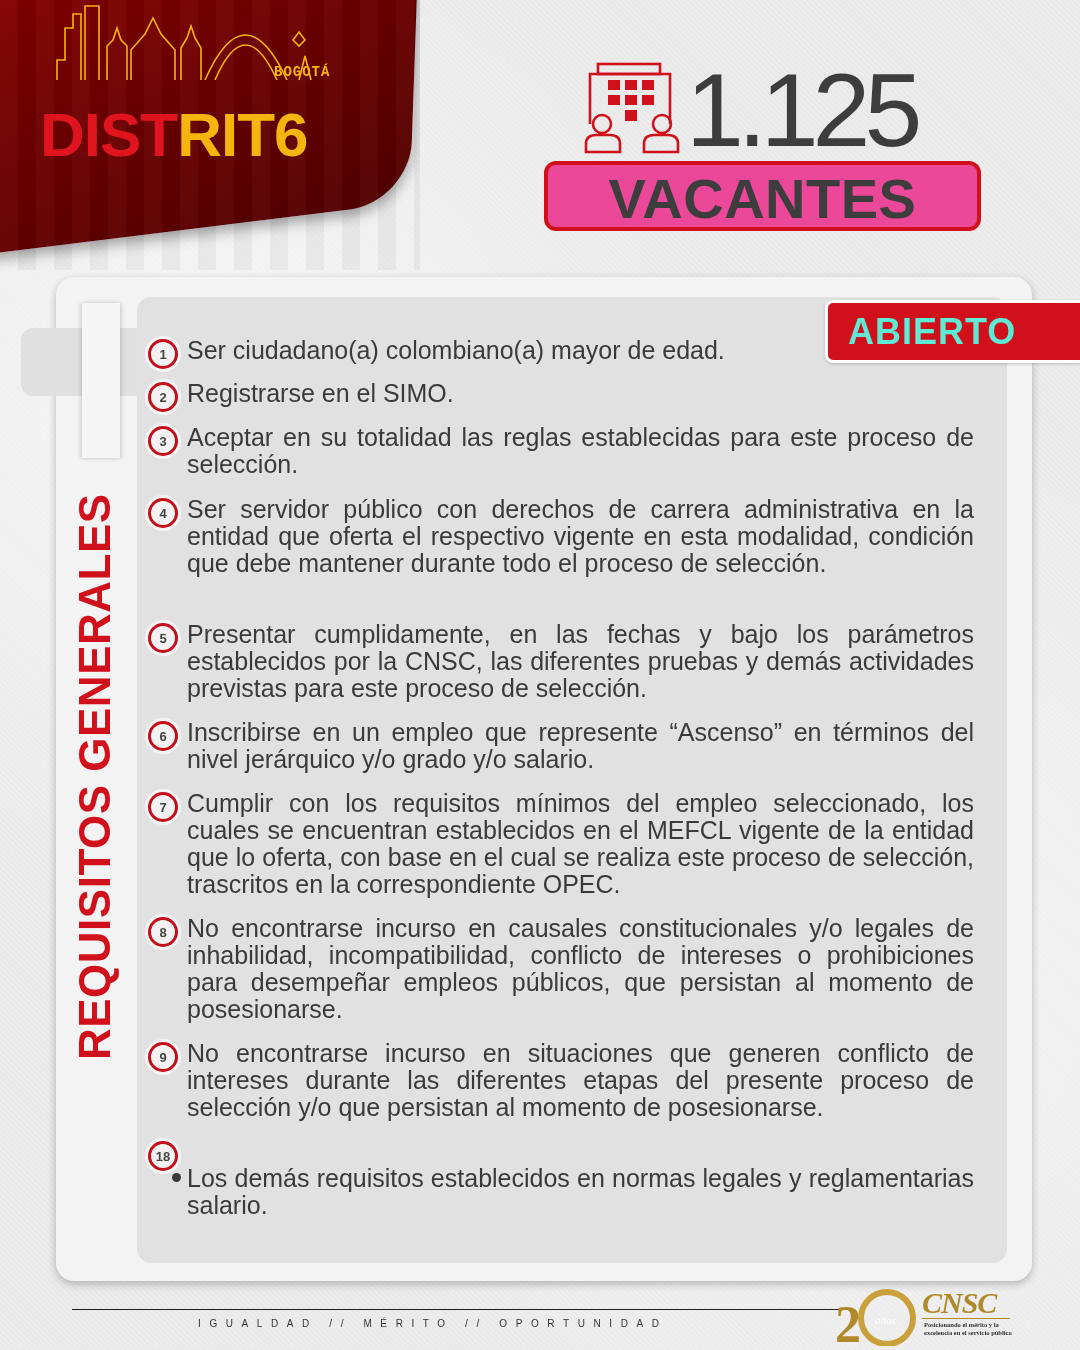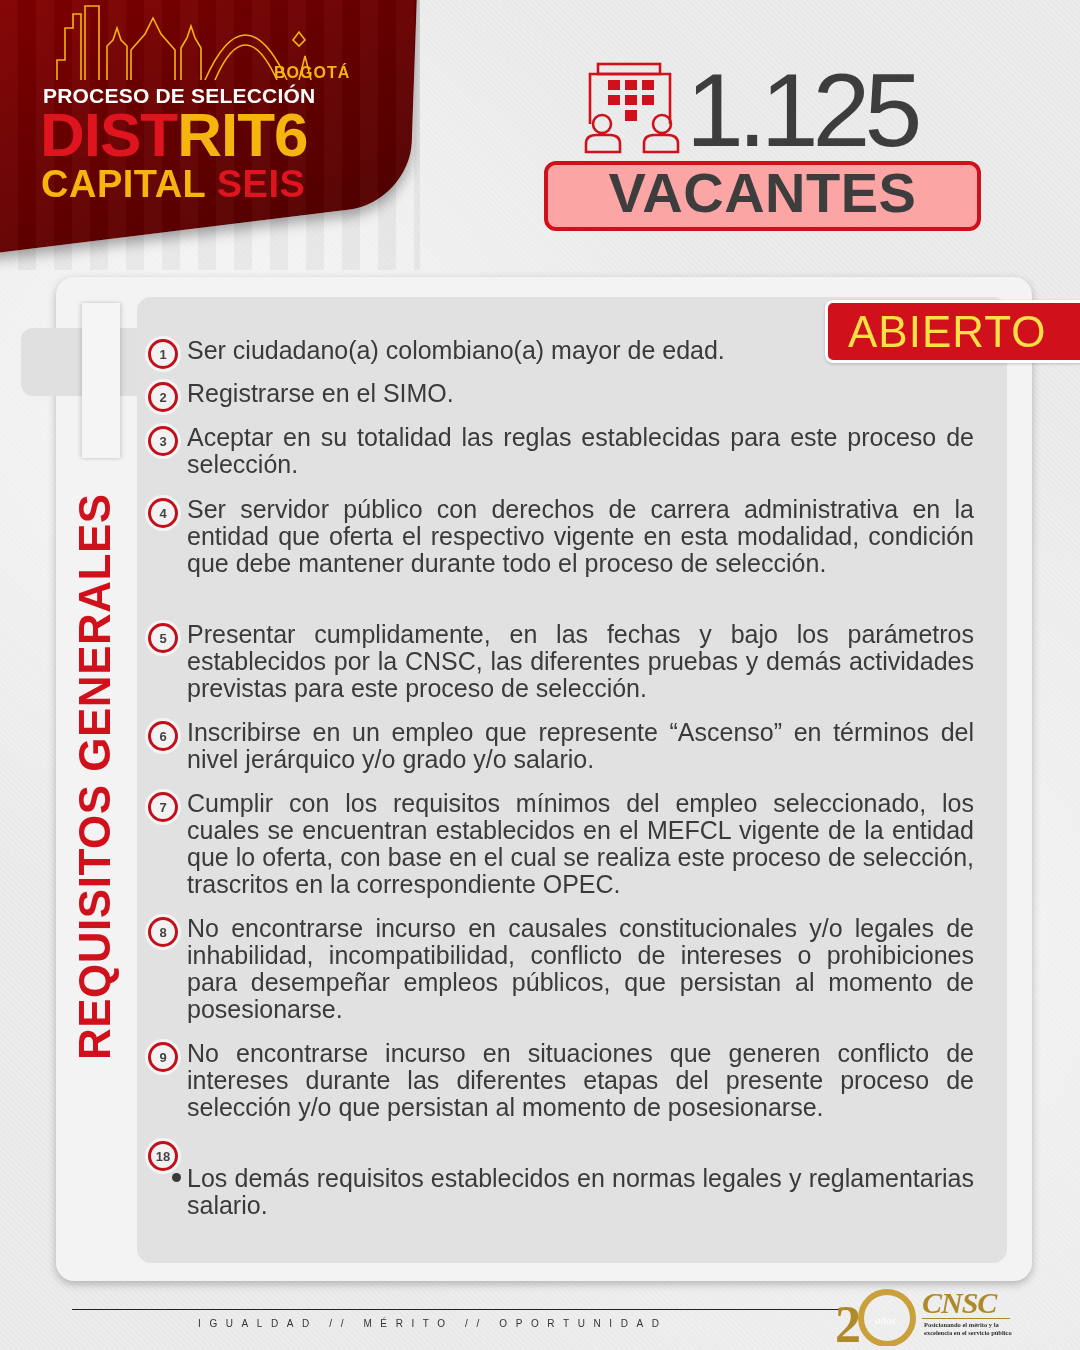--- a/index.html
+++ b/index.html
@@ -49,35 +49,35 @@
   .banner-title-big .yellow { color: #f6b40e; text-align: right; }
   .banner-title-sub {
     position: absolute; left: 41px; top: 163px;
     font-family: "Liberation Sans", sans-serif; font-weight: 900;
     font-size: 38px; letter-spacing: 0.5px;
   }
   .banner-title-sub .yellow { color: #f6b40e; }
   .banner-title-sub .red { color: #e0141e; }
   .bogota-label {
     position: absolute; left: 230px; top: 64px;
-    font-family: Liberation Sans, sans-serif; font-weight: 700;
-    font-size: 16px; color: #f6b40e; letter-spacing: 1px; padding-left: 44px;
+    font-family: Liberation Mono, monospace; font-weight: 700;
+    font-size: 14px; color: #f6b40e; letter-spacing: 1px; padding-left: 44px;
   }
 
   
   .vac-icon { position: absolute; left: 584px; top: 62px; width: 96px; height: 92px; }
   .vac-number {
     position: absolute; left: 686px; top: 60px;
     font-family: "Liberation Sans", sans-serif; font-weight: 400;
     font-size: 104px; line-height: 100px; color: #3d3d3d; letter-spacing: -6px;
   }
   .vac-box {
     position: absolute; left: 544px; top: 161px; width: 437px; height: 70px;
-    border: 4px solid #d0111b; border-radius: 12px; background: #fca5a5;
-    display: flex; align-items: flex-start; justify-content: center;
+    border: 4px solid #d0111b; border-radius: 12px; background: #ec4899;
+    display: flex; align-items: flex-end; justify-content: center;
   }
   .vac-label {
     font-family: "Liberation Sans", sans-serif; font-weight: 900;
     font-size: 56px; color: #3d3d3d; letter-spacing: 0.5px; line-height: 1;
   }
 
   
   .card-outer {
     position: absolute; left: 56px; top: 277px; width: 976px; height: 1004px;
     background: #f3f3f3; border-radius: 18px;
@@ -105,22 +105,22 @@
   }
 
   .status-badge {
     position: absolute; left: 825px; top: 300px; width: 260px; height: 63px;
     background: #d0111b; border: 3px solid #ffffff; border-right: none;
     border-radius: 8px 0 0 8px;
     display: flex; align-items: center; padding-left: 20px;
     box-shadow: 0 1px 3px rgba(0,0,0,0.2);
   }
   .status-label {
-    font-family: "Liberation Sans", sans-serif; font-weight: 400;
-    font-size: 44px; color: #fde047; letter-spacing: 1px; line-height: 1;
+    font-family: "Liberation Sans", sans-serif; font-weight: 700;
+    font-size: 36px; color: #5eead4; letter-spacing: 1px; line-height: 1;
   }
 
   
   .req-list { position: absolute; left: 148px; top: 0; width: 830px; }
   .req-item { position: absolute; left: 0; width: 830px; }
   .req-num {
     position: absolute; left: 0; top: 2px; width: 30px; height: 30px;
     border-radius: 50%; background: #f2f2f2;
     border: 3px solid #c40f1a;
     display: flex; align-items: center; justify-content: center;
@@ -176,26 +176,22 @@
     <path d="M30 80 V6 H44 V80"></path>
     <path d="M52 80 V46 L58 40 L62 28 L66 40 L72 46 V80"></path>
     <path d="M76 80 V50 L90 34 L98 18 L106 34 L120 50 V80"></path>
     <path d="M126 80 V48 L132 38 L136 26 L140 38 L146 48 V80"></path>
     <path d="M150 80 Q190 -10 232 80"></path>
     <path d="M160 80 Q190 10 222 80"></path>
     <path d="M238 40 L244 32 L250 40 L244 46 Z"></path>
     <path d="M244 80 L250 56 L256 80"></path>
   </svg>
   <div class="bogota-label">BOGOTÁ</div>
-  <div class="banner-title-small">PROCESO DE SELECCIÓN</div>
   <div class="banner-title-big">
     <span class="red">DIST</span><span class="yellow">RIT6</span>
-  </div>
-  <div class="banner-title-sub">
-    <span class="yellow">CAPITAL </span><span class="red">SEIS</span>
   </div>
 </div>
 
 <svg class="vac-icon" viewBox="0 0 96 92">
   <g fill="none" stroke="#d0111b" stroke-width="2.6">
     <rect x="14" y="2" width="62" height="10"></rect>
     <path d="M6 62 V12 H86 V62"></path>
     <circle cx="18" cy="62" r="9"></circle>
     <circle cx="78" cy="62" r="9"></circle>
     <path d="M2 90 V82 Q2 73 12 73 H26 Q36 73 36 82 V90 Z"></path>

